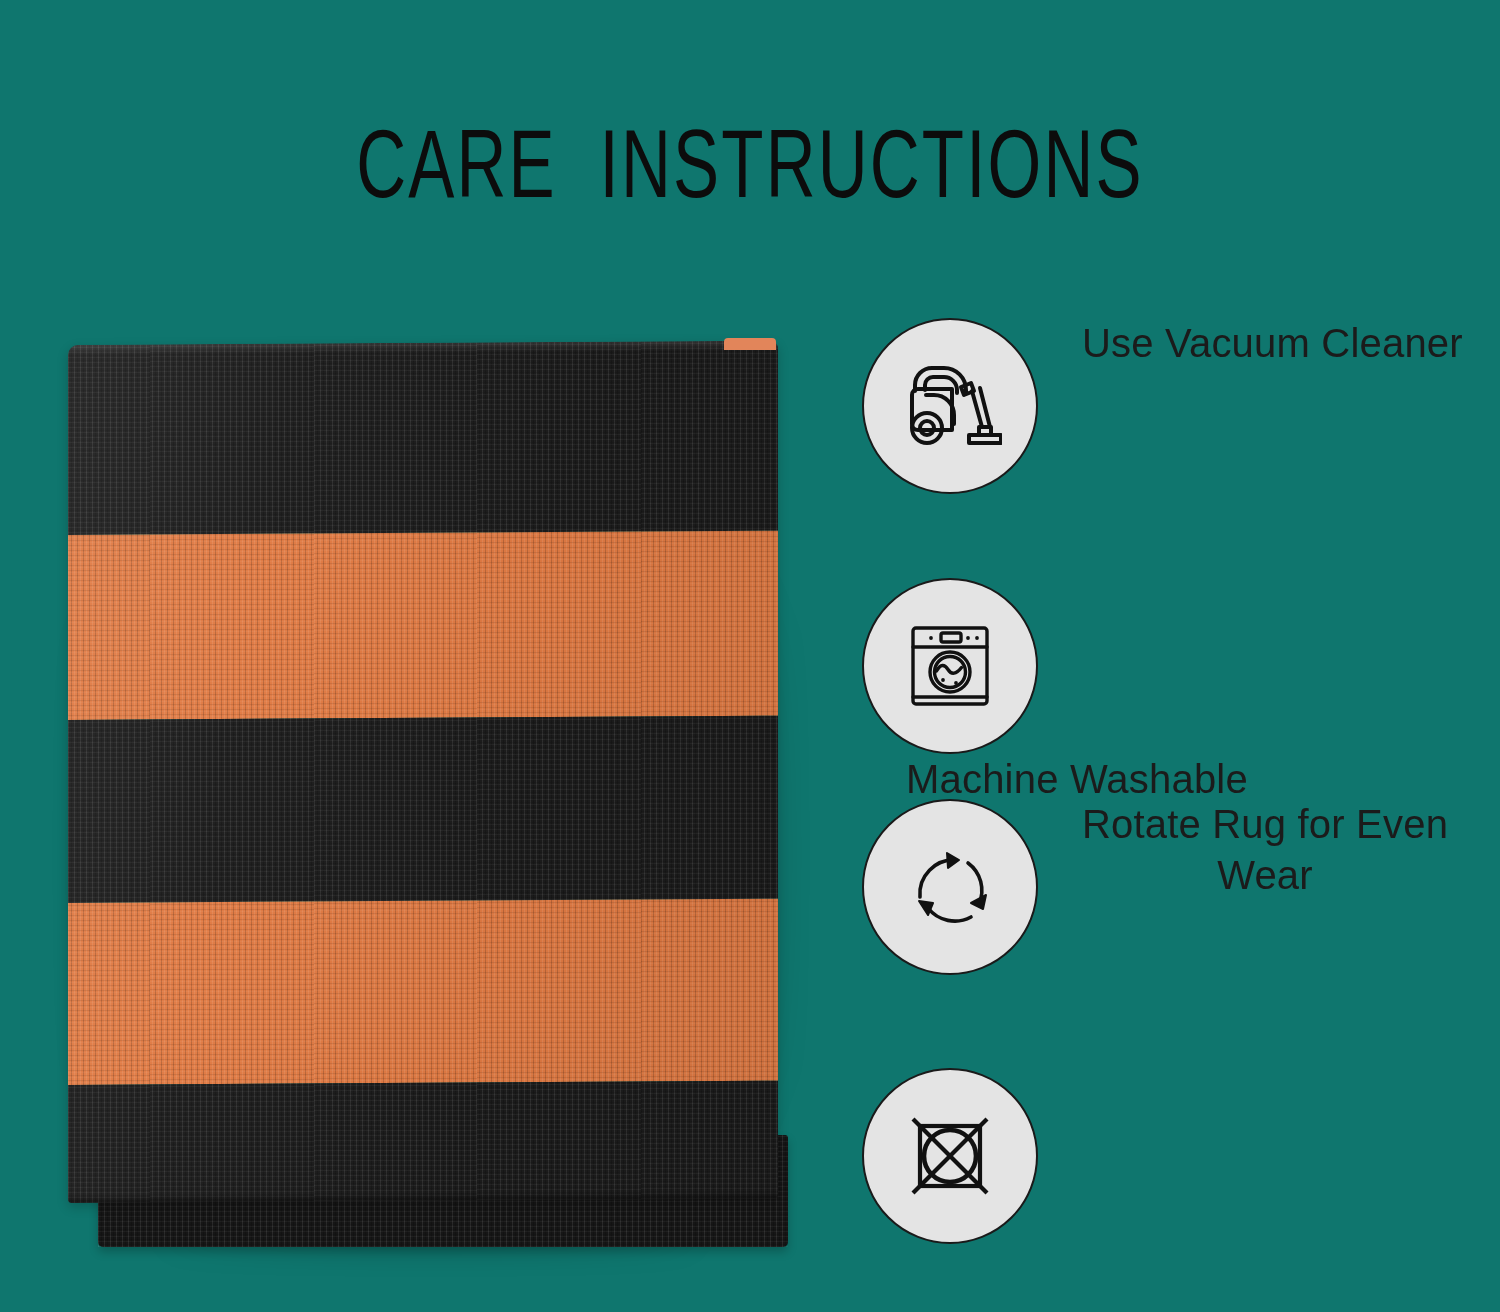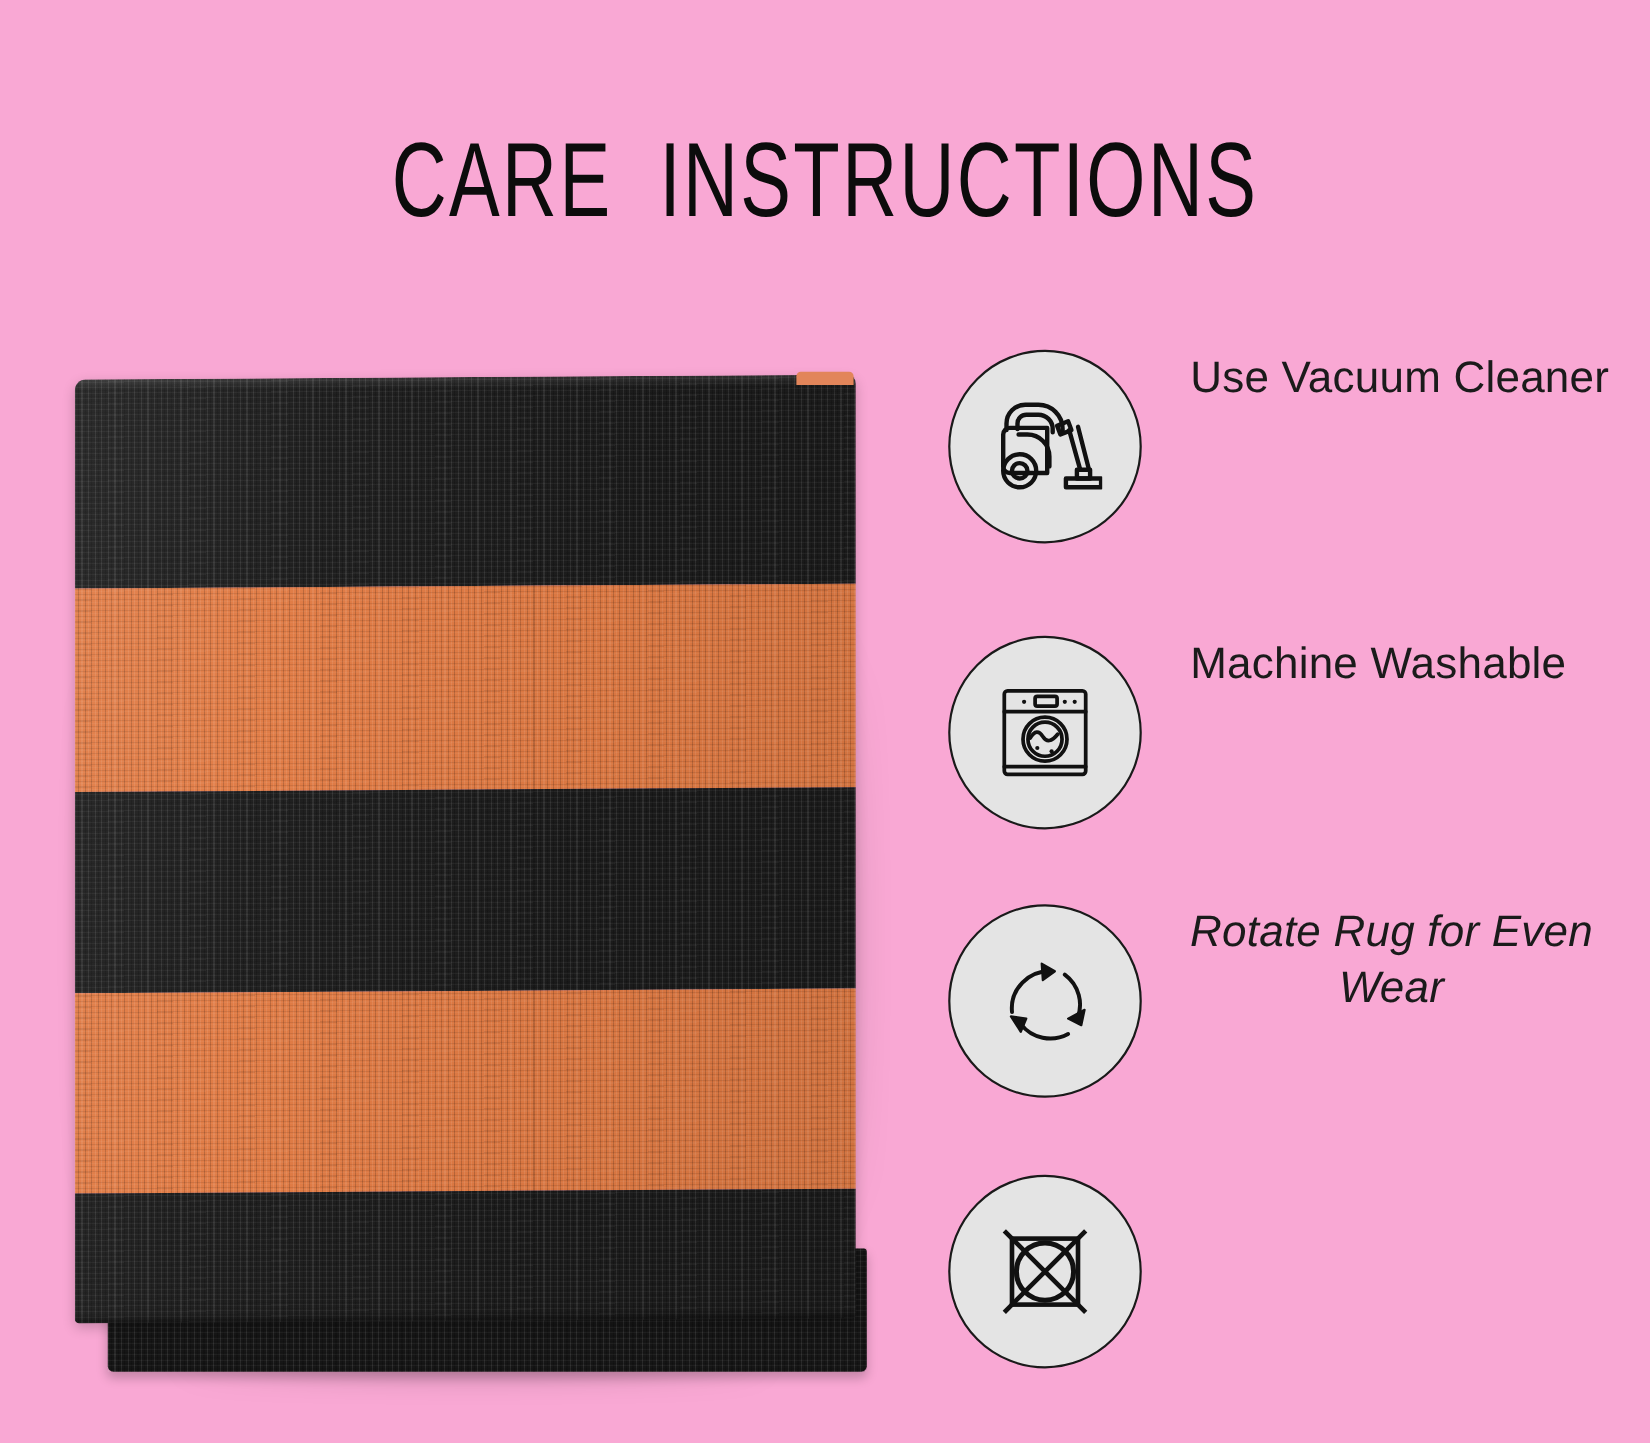--- a/index.html
+++ b/index.html
@@ -12,21 +12,21 @@
     background: #e4e4e4;
     font-family: "Liberation Sans", sans-serif;
     overflow: hidden;
     position: relative;
   }
 
   #page {
     position: relative;
     width: 1500px;
     height: 1312px;
-    background: #f9a8d4;
+    background: #0f766e;
   }
 
   
   #title {
     position: absolute;
     left: 0;
     top: 112px;
     width: 1500px;
     text-align: center;
     font-family: "Liberation Sans", sans-serif;
@@ -276,21 +276,21 @@
           <path d="M82 34 l10 39"></path>
 
           <path d="M81 73 h12 v8 h-12 z"></path>
 
           <path d="M71 81 h32 v8 h-32 z"></path>
         </svg>
       </div>
       <div class="row-label">Use Vacuum Cleaner</div>
     </div>
 
-    <div class="row" style="top:260px;">
+    <div class="row" style="top:260px;flex-direction:column;">
       <div class="icon-circle">
         <svg width="104" height="104" viewBox="0 0 104 104" fill="none" stroke="#111" stroke-width="3.4" stroke-linecap="round" stroke-linejoin="round">
 
           <rect x="15" y="14" width="74" height="76" rx="3"></rect>
 
           <path d="M15 33 h74"></path>
 
           <rect x="43" y="19" width="20" height="9" rx="2"></rect>
 
           <circle cx="33" cy="24" r="1.9" fill="#111" stroke="none"></circle>
@@ -305,21 +305,21 @@
 
           <path d="M38.5 57 c4 -7 8 -7 11.5 -1.5 c3.5 5.5 8 5 13.5 -2"></path>
 
           <circle cx="45" cy="66" r="1.9" fill="#111" stroke="none"></circle>
           <circle cx="58" cy="69" r="1.9" fill="#111" stroke="none"></circle>
         </svg>
       </div>
       <div class="row-label">Machine Washable</div>
     </div>
 
-    <div class="row" style="top:504px;font-style:italic;">
+    <div class="row" style="top:481px;">
       <div class="icon-circle">
         <svg width="104" height="104" viewBox="0 0 104 104" fill="none" stroke="#111" stroke-width="3.6" stroke-linecap="round" stroke-linejoin="round">
 
           <path d="M22 62 A34 34 0 0 1 58 25"></path>
           <path d="M49 18 l12 7 -11 8 z" fill="#111" stroke="#111" stroke-width="2"></path>
 
           <path d="M70 28 A34 34 0 0 1 81 69"></path>
           <path d="M88 60 l-3 14 -12 -6 z" fill="#111" stroke="#111" stroke-width="2"></path>
 
           <path d="M73 82 A34 34 0 0 1 30 73"></path>

